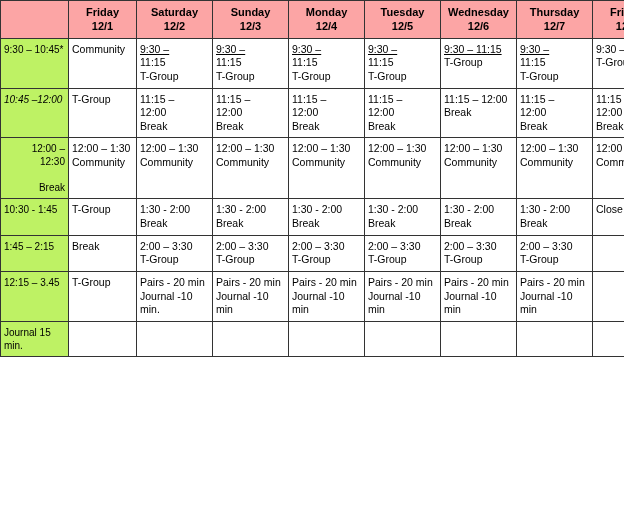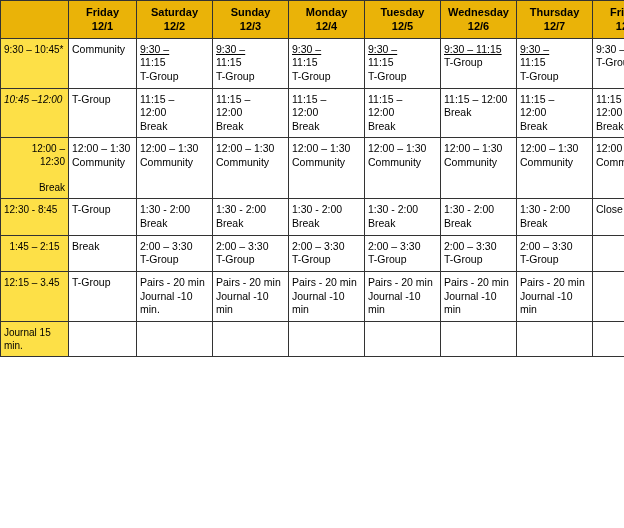--- a/index.html
+++ b/index.html
@@ -14,30 +14,30 @@
       width: 624px;
       table-layout: fixed;
     }
     th, td {
       border: 1px solid #333;
       padding: 4px 3px;
       vertical-align: top;
       line-height: 1.3;
     }
     th {
-      background: #eab308;
+      background: #fca5a5;
       font-weight: bold;
       text-align: center;
       font-size: 11px;
     }
     td {
       font-size: 10.5px;
     }
     .time-cell {
-      background: #fde047;
+      background: #bef264;
       font-size: 10px;
       font-weight: normal;
     }
     .underline {
       text-decoration: underline;
     }
   </style>
 </head>
 <body>
 
@@ -83,32 +83,32 @@
         <td><span>12:00 – 1:30</span><br><span>Community</span></td>
         <td><span>12:00 – 1:30</span><br><span>Community</span></td>
         <td><span>12:00 – 1:30</span><br><span>Community</span></td>
         <td><span>12:00 – 1:30</span><br><span>Community</span></td>
         <td><span>12:00 – 1:30</span><br><span>Community</span></td>
         <td><span>12:00 – 1:30</span><br><span>Community</span></td>
         <td><span>12:00 – 1:30</span><br><span>Community</span></td>
         <td><span>12:00 – 1:30</span><br><span>Community</span></td>
       </tr>
       <tr>
-        <td class="time-cell" style="width: 68px;"><span>12:30 - 8:45</span></td>
+        <td class="time-cell" style="width: 68px;"><span>10:30 - 1:45</span></td>
         <td><span>T-Group</span></td>
         <td><span>1:30 - 2:00</span><br><span>Break</span></td>
         <td><span>1:30 - 2:00</span><br><span>Break</span></td>
         <td><span>1:30 - 2:00</span><br><span>Break</span></td>
         <td><span>1:30 - 2:00</span><br><span>Break</span></td>
         <td><span>1:30 - 2:00</span><br><span>Break</span></td>
         <td><span>1:30 - 2:00</span><br><span>Break</span></td>
         <td><span>Close</span></td>
       </tr>
       <tr>
-        <td class="time-cell" style="width: 68px; text-align: center;"><span>1:45 – 2:15</span></td>
+        <td class="time-cell" style="width: 68px;"><span>1:45 – 2:15</span></td>
         <td><span>Break</span></td>
         <td><span>2:00 – 3:30</span><br><span>T-Group</span></td>
         <td><span>2:00 – 3:30</span><br><span>T-Group</span></td>
         <td><span>2:00 – 3:30</span><br><span>T-Group</span></td>
         <td><span>2:00 – 3:30</span><br><span>T-Group</span></td>
         <td><span>2:00 – 3:30</span><br><span>T-Group</span></td>
         <td><span>2:00 – 3:30</span><br><span>T-Group</span></td>
         <td><span></span></td>
       </tr>
       <tr>

